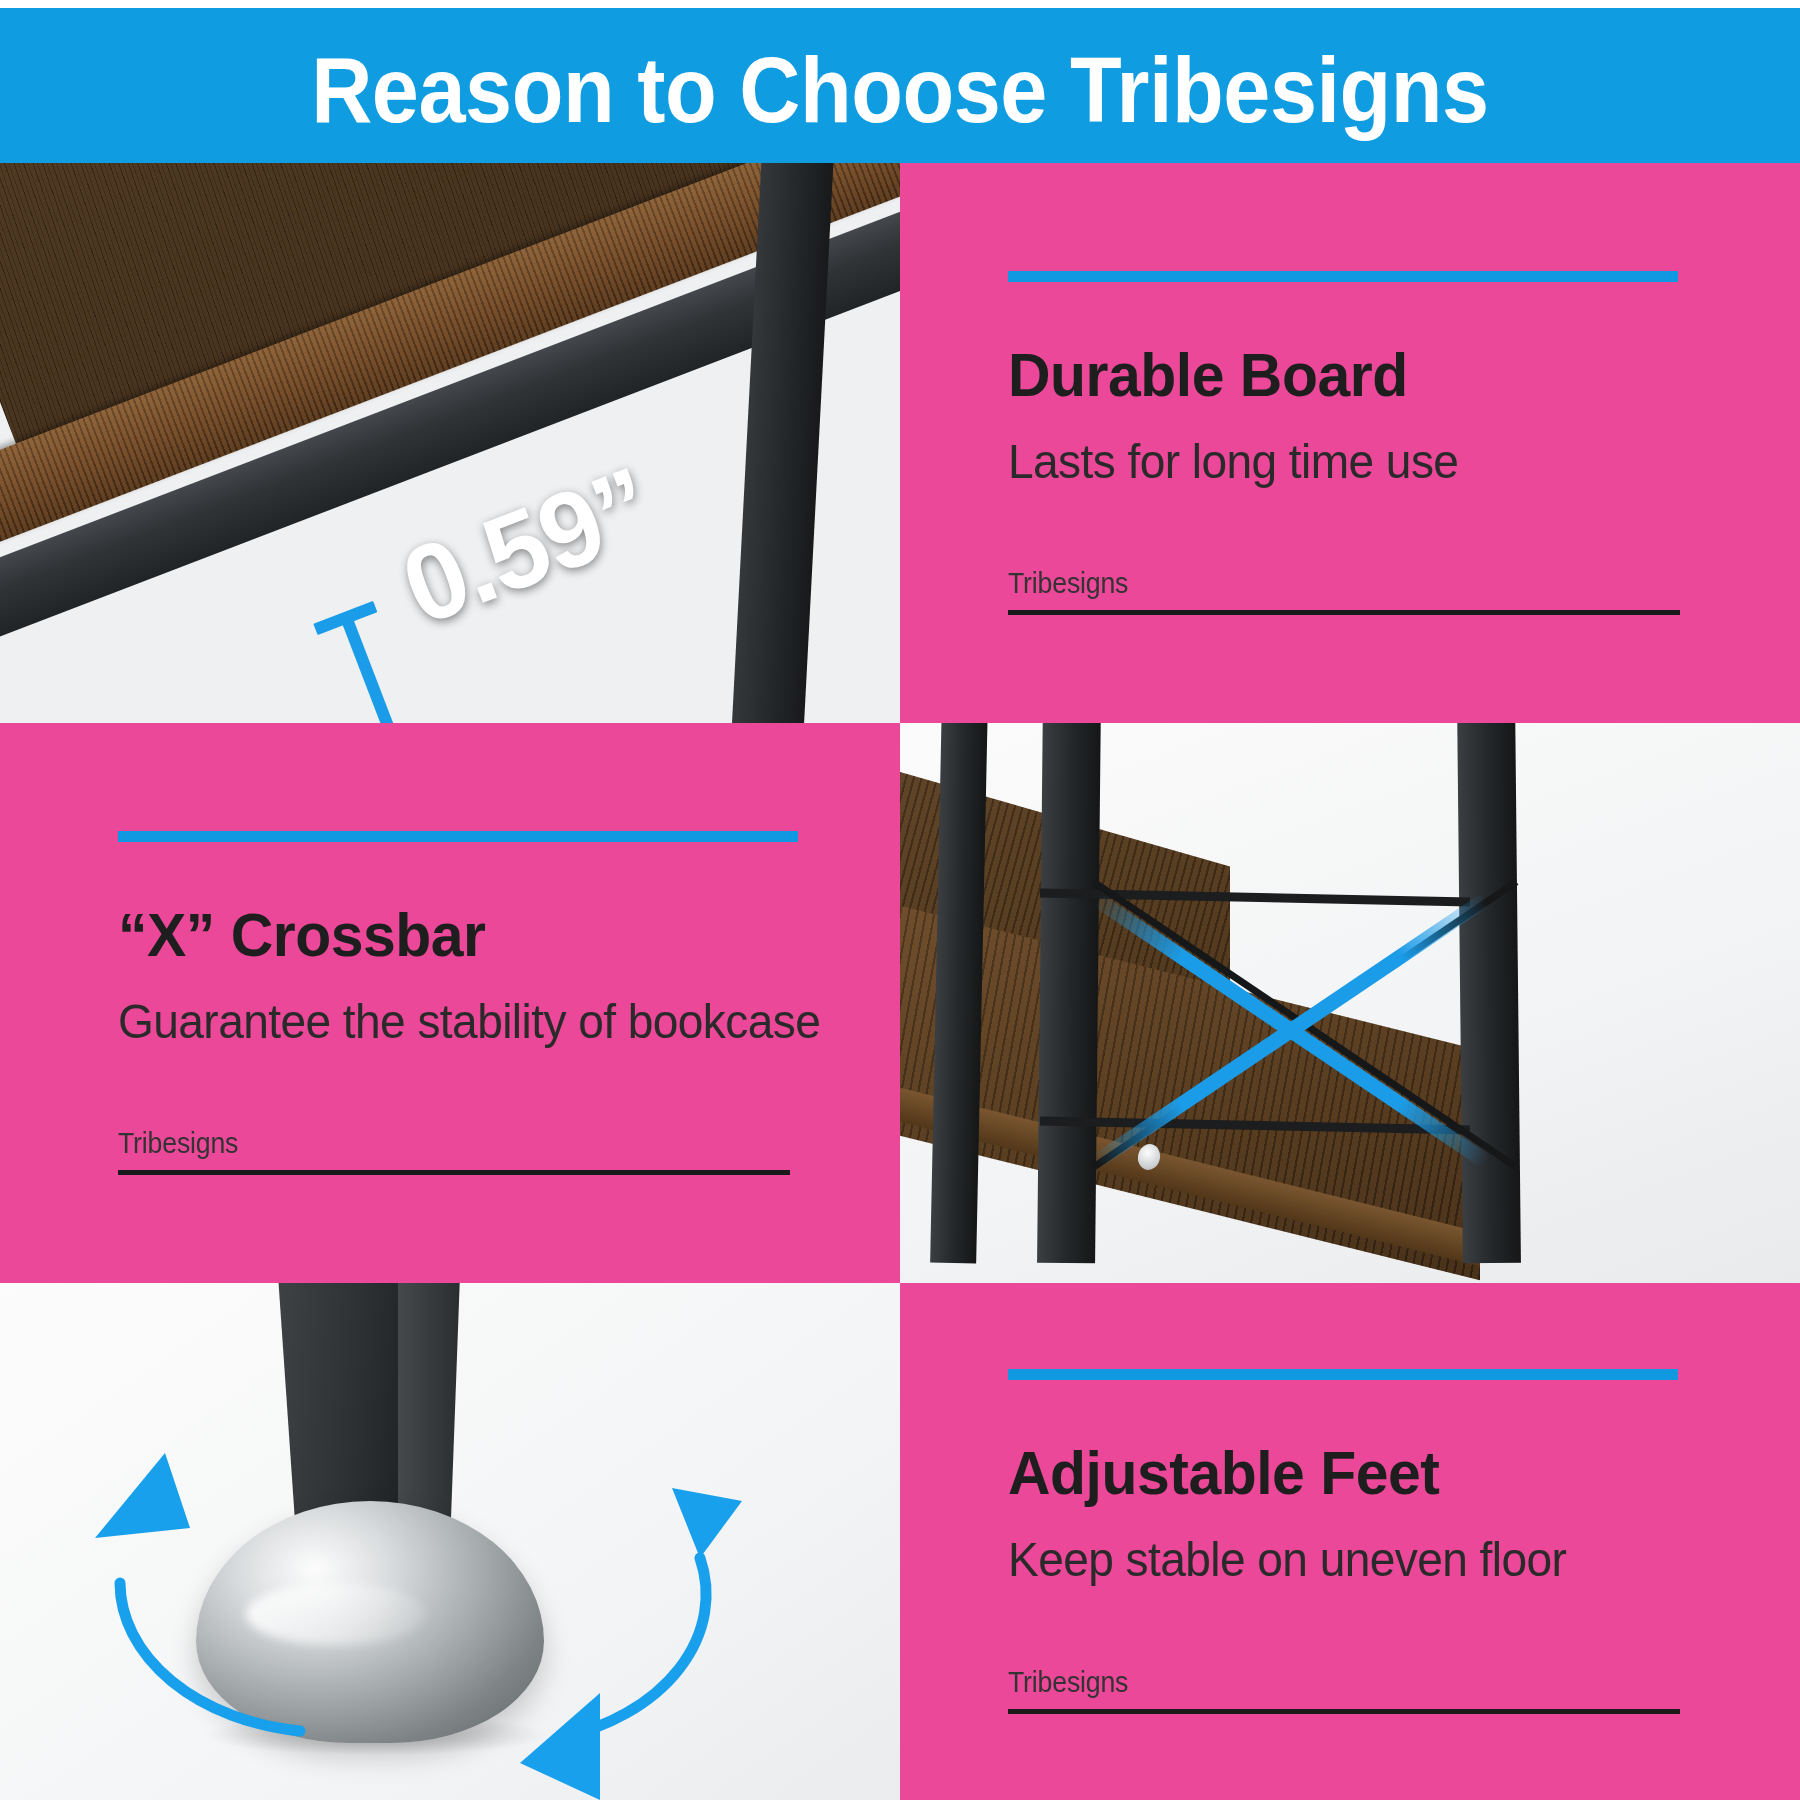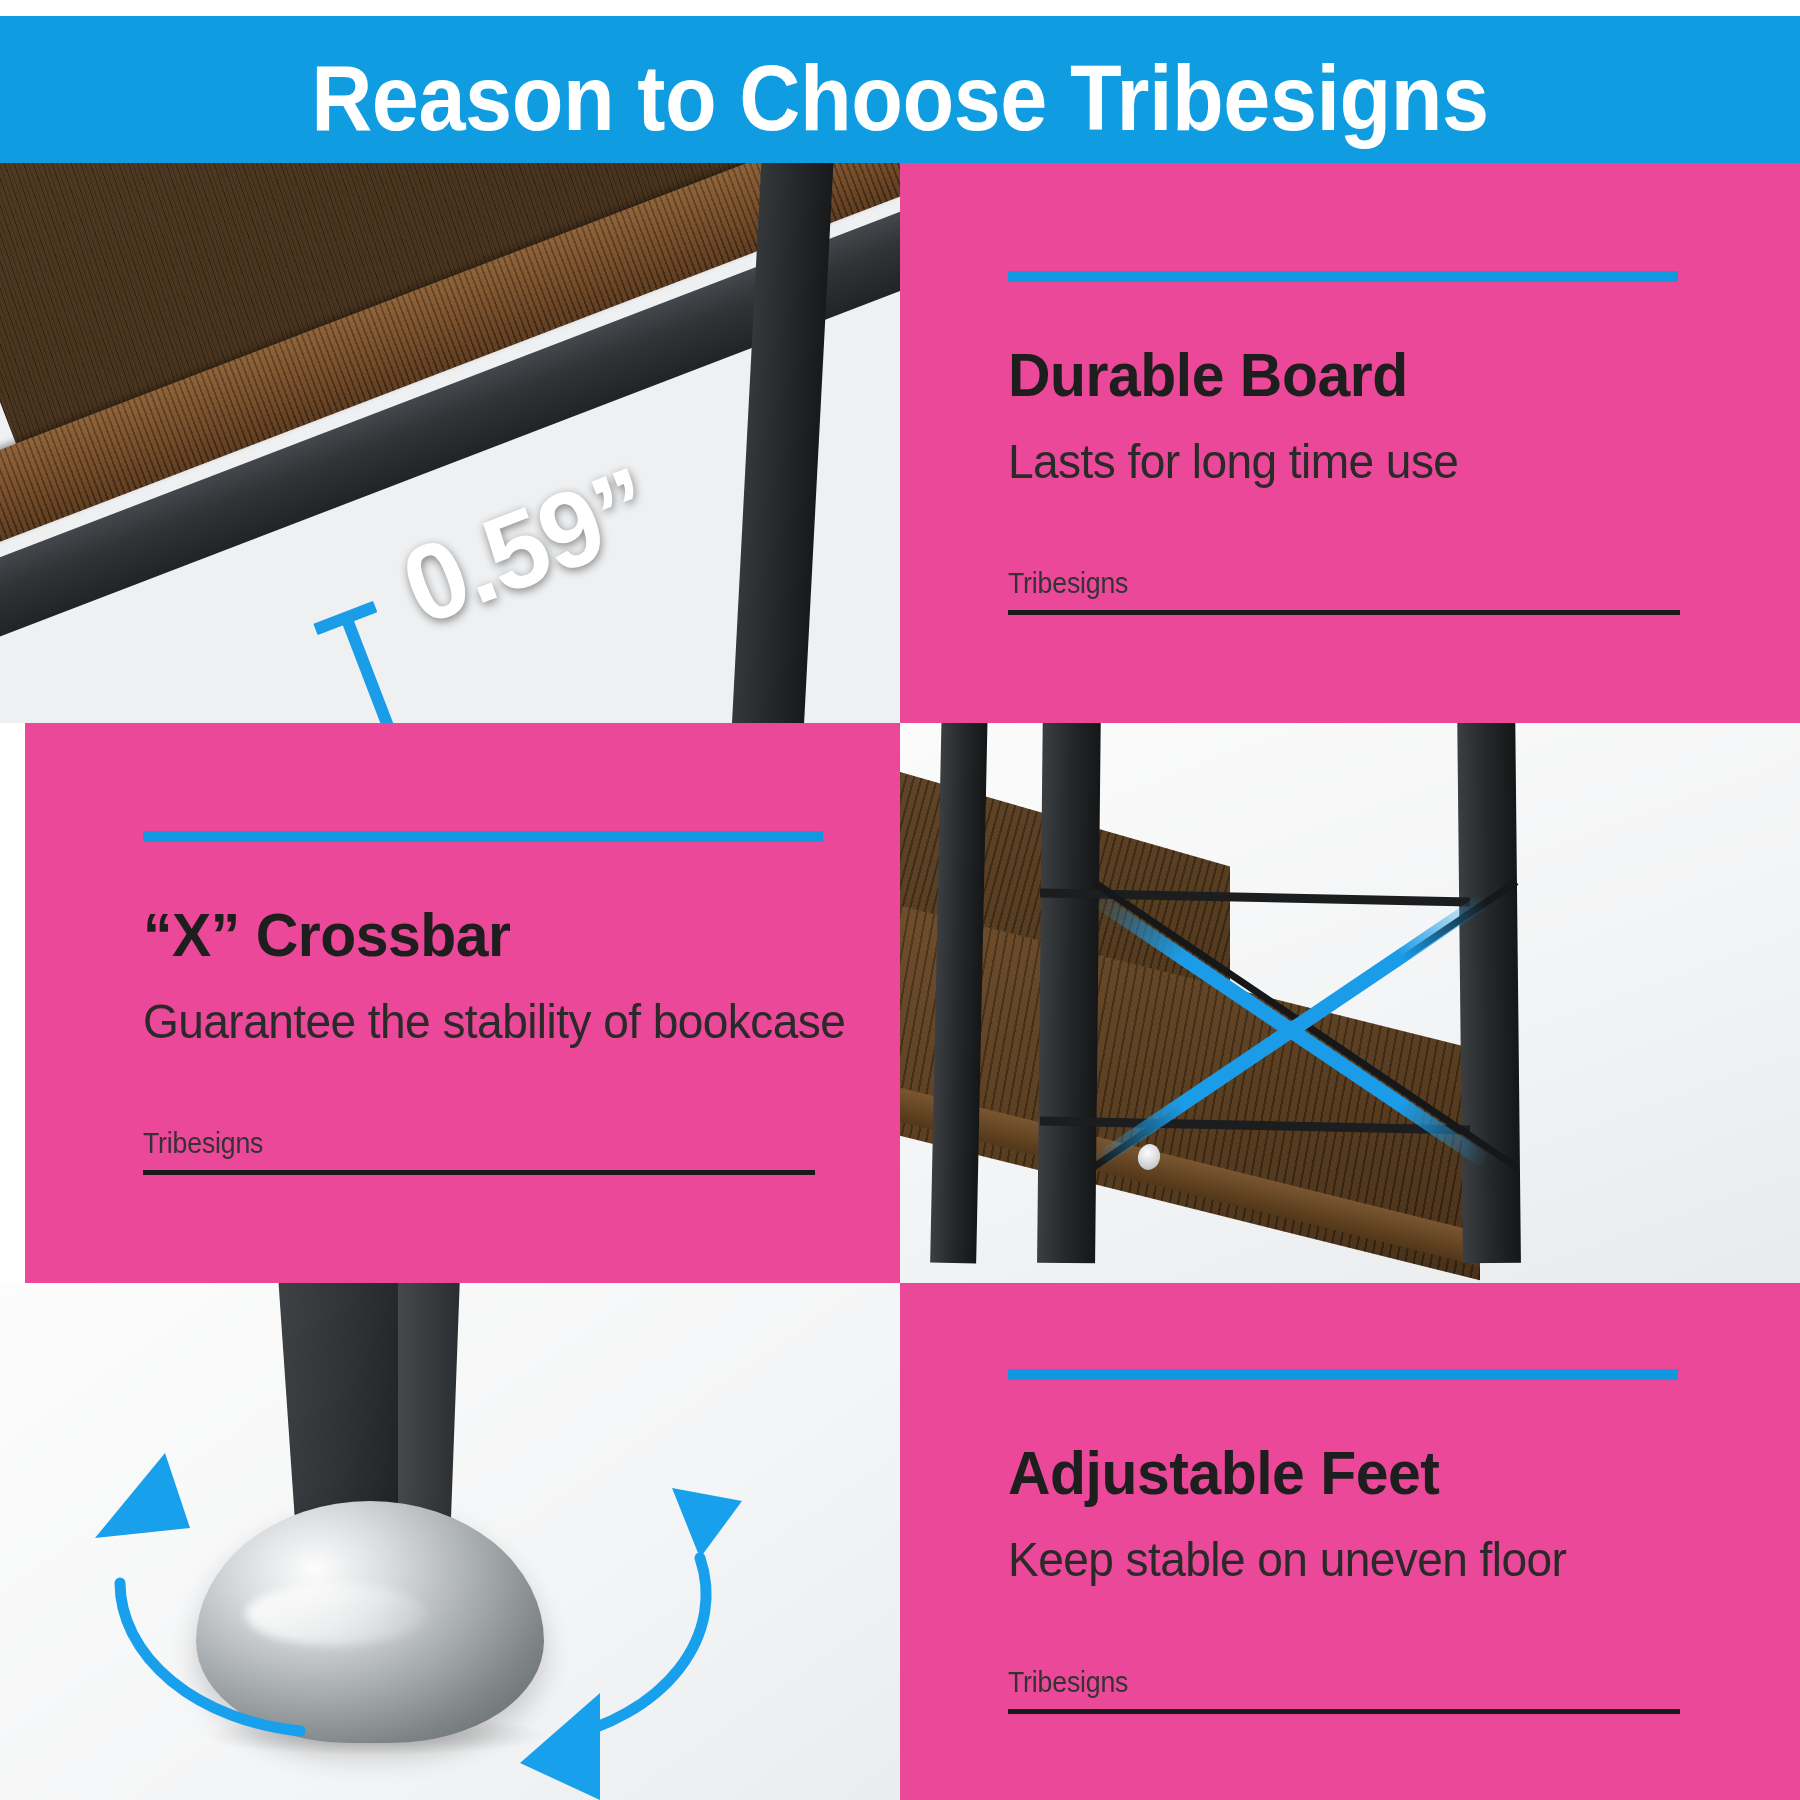--- a/index.html
+++ b/index.html
@@ -6,21 +6,21 @@
   html, body {
     width: 1800px; height: 1800px;
     background: #ffffff;
     font-family: "Liberation Sans", sans-serif;
     overflow: hidden;
   }
   .page { position: relative; width: 1800px; height: 1800px; background: #fff; }
 
   
   .header {
-    position: absolute; left: 0; top: 16px;
+    position: absolute; left: 0; top: 8px;
     width: 1800px; height: 163px;
     background: #0f9ce0;
     display: flex; align-items: center; justify-content: center;
   }
   .header-title {
     color: #ffffff;
     font-size: 92px;
     font-weight: bold;
     letter-spacing: -0.5px;
     transform: scaleX(0.92);
@@ -39,21 +39,21 @@
   .cell-left  { left: 0;    width: 900px; }
   .cell-right { left: 900px; width: 900px; }
 
   
   .text-panel {
     position: relative; width: 100%; height: 100%;
     background: #ec4899;
     padding: 0 52px 0 108px;
     display: flex; flex-direction: column; justify-content: center;
   }
-  .text-panel.left-pad { padding: 0 250px 0 118px; margin-left: 25px; }
+  .text-panel.left-pad { padding: 0 250px 0 118px; }
 
   .accent-bar {
     width: 670px; height: 11px;
     background: #1099e0;
     margin-bottom: 60px;
     flex: none;
   }
   .accent-bar.wide { width: 680px; }
 
   .panel-heading {

